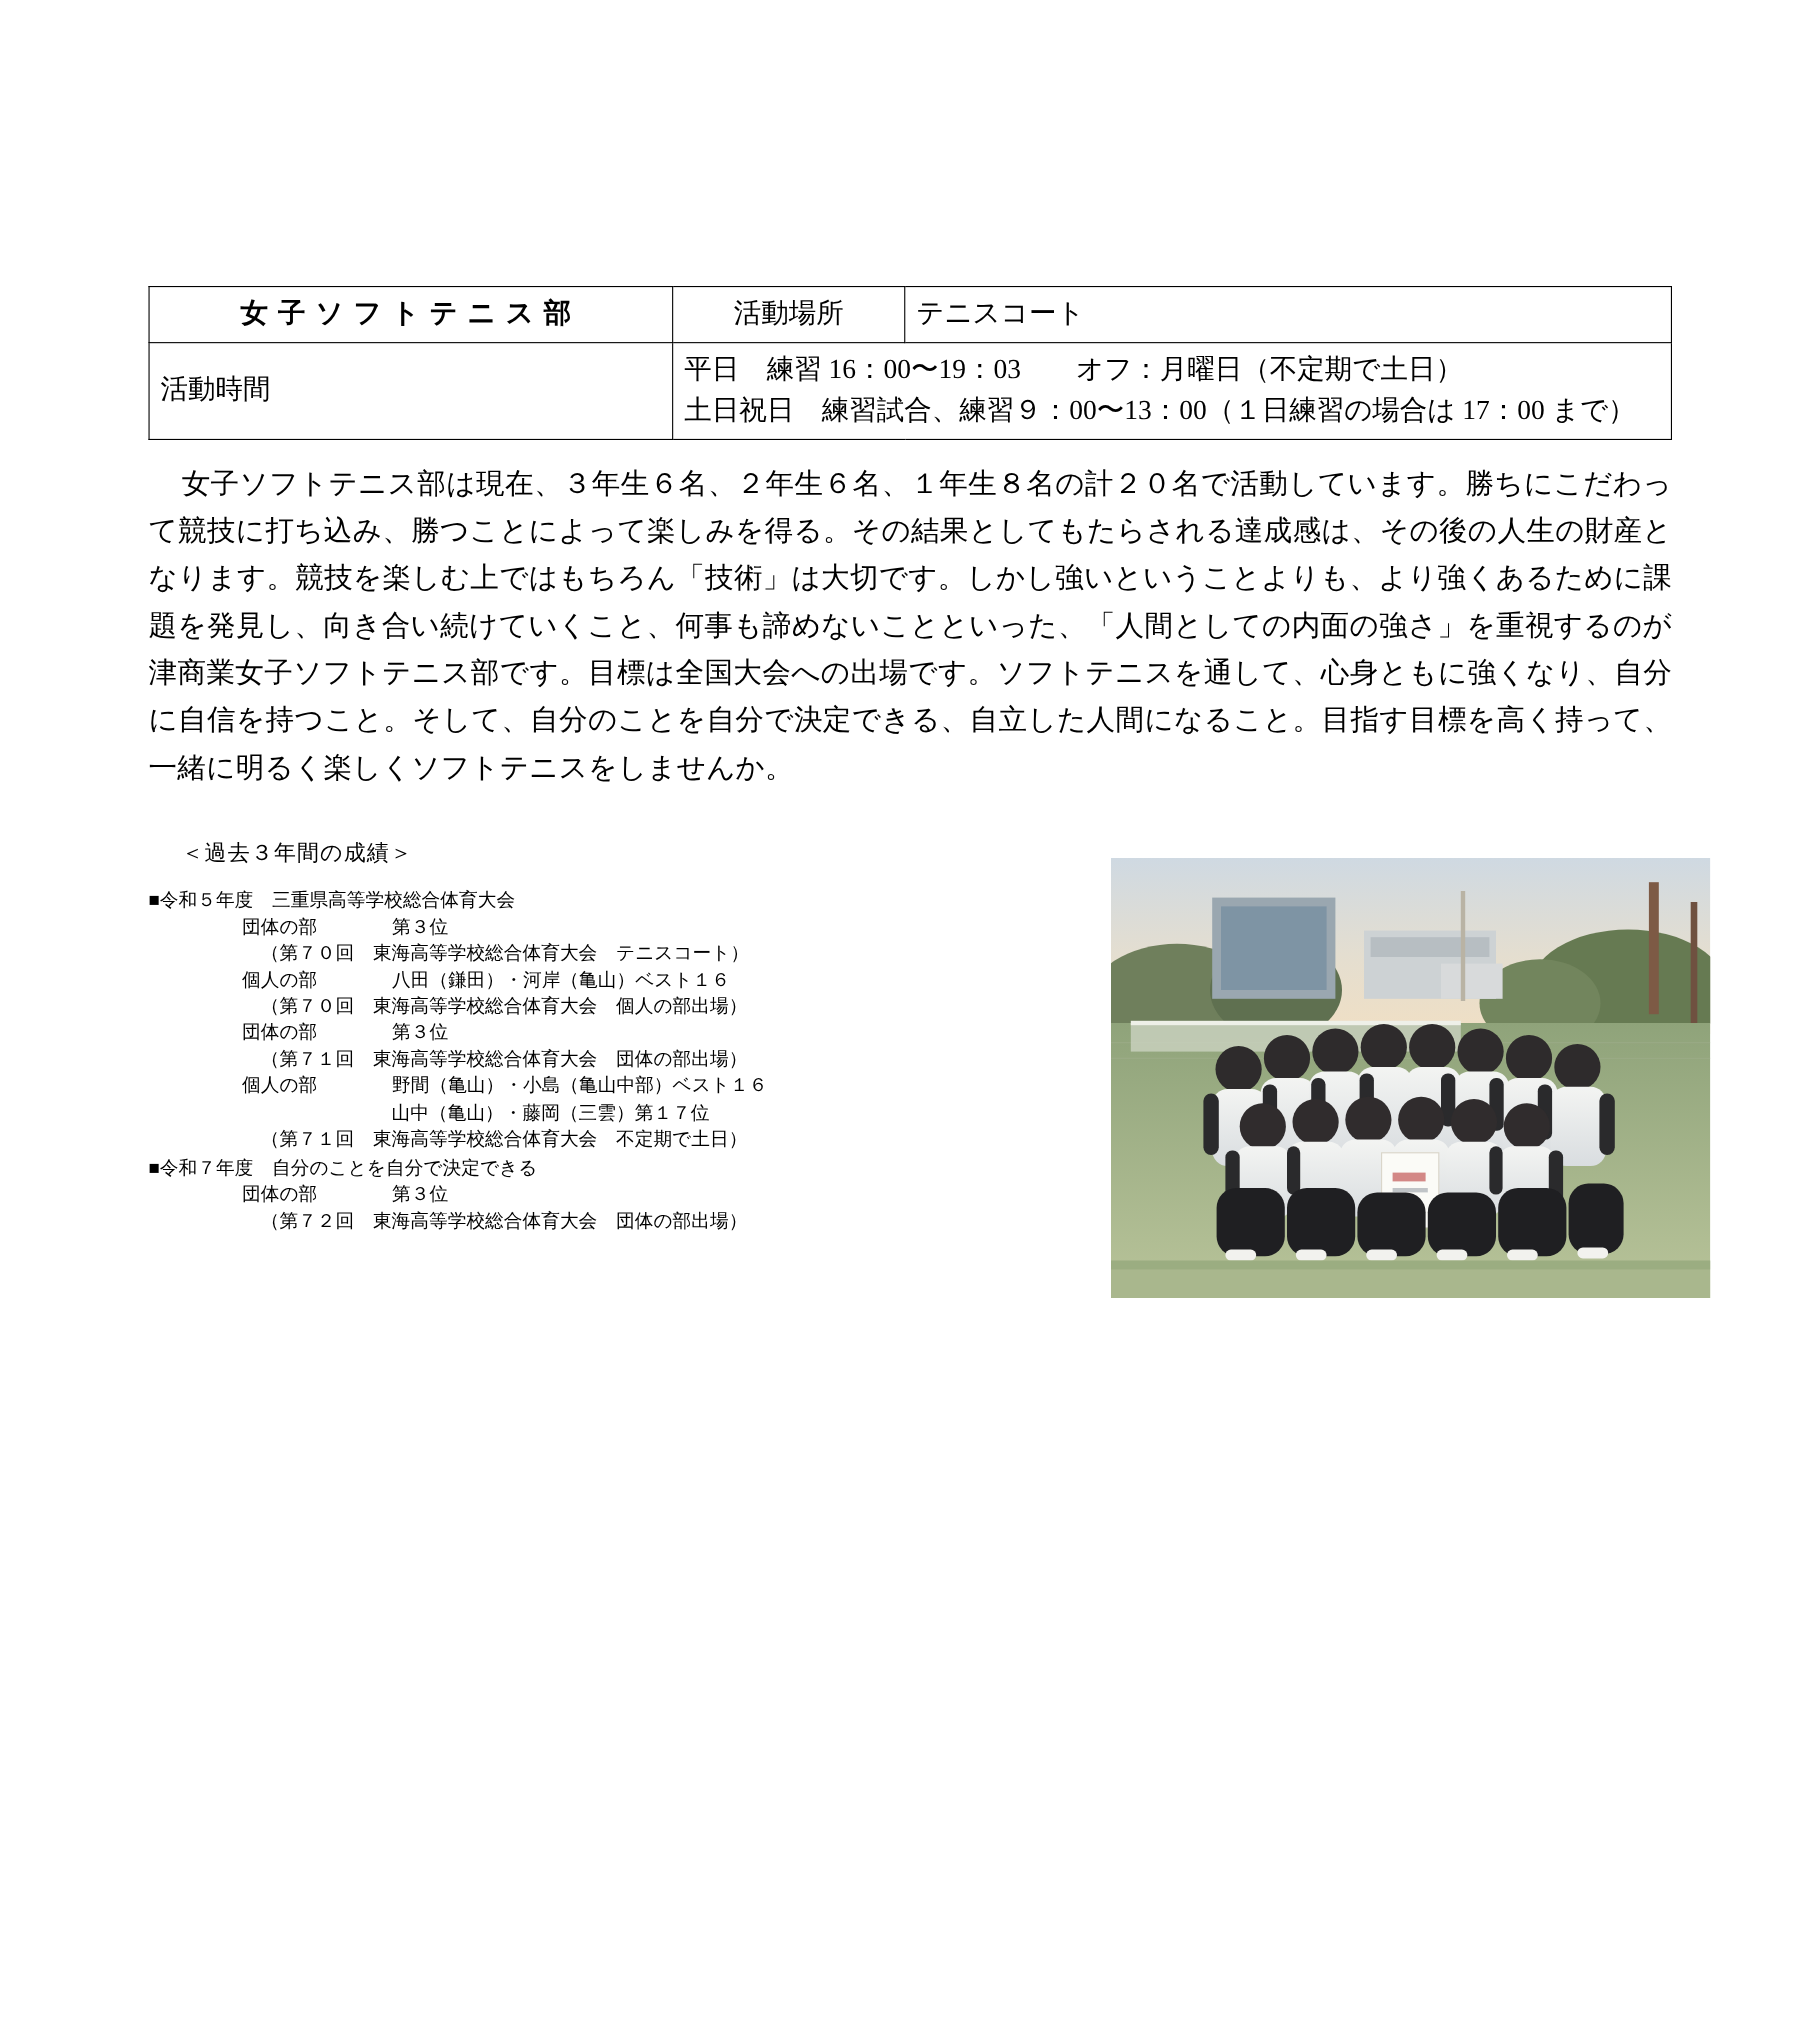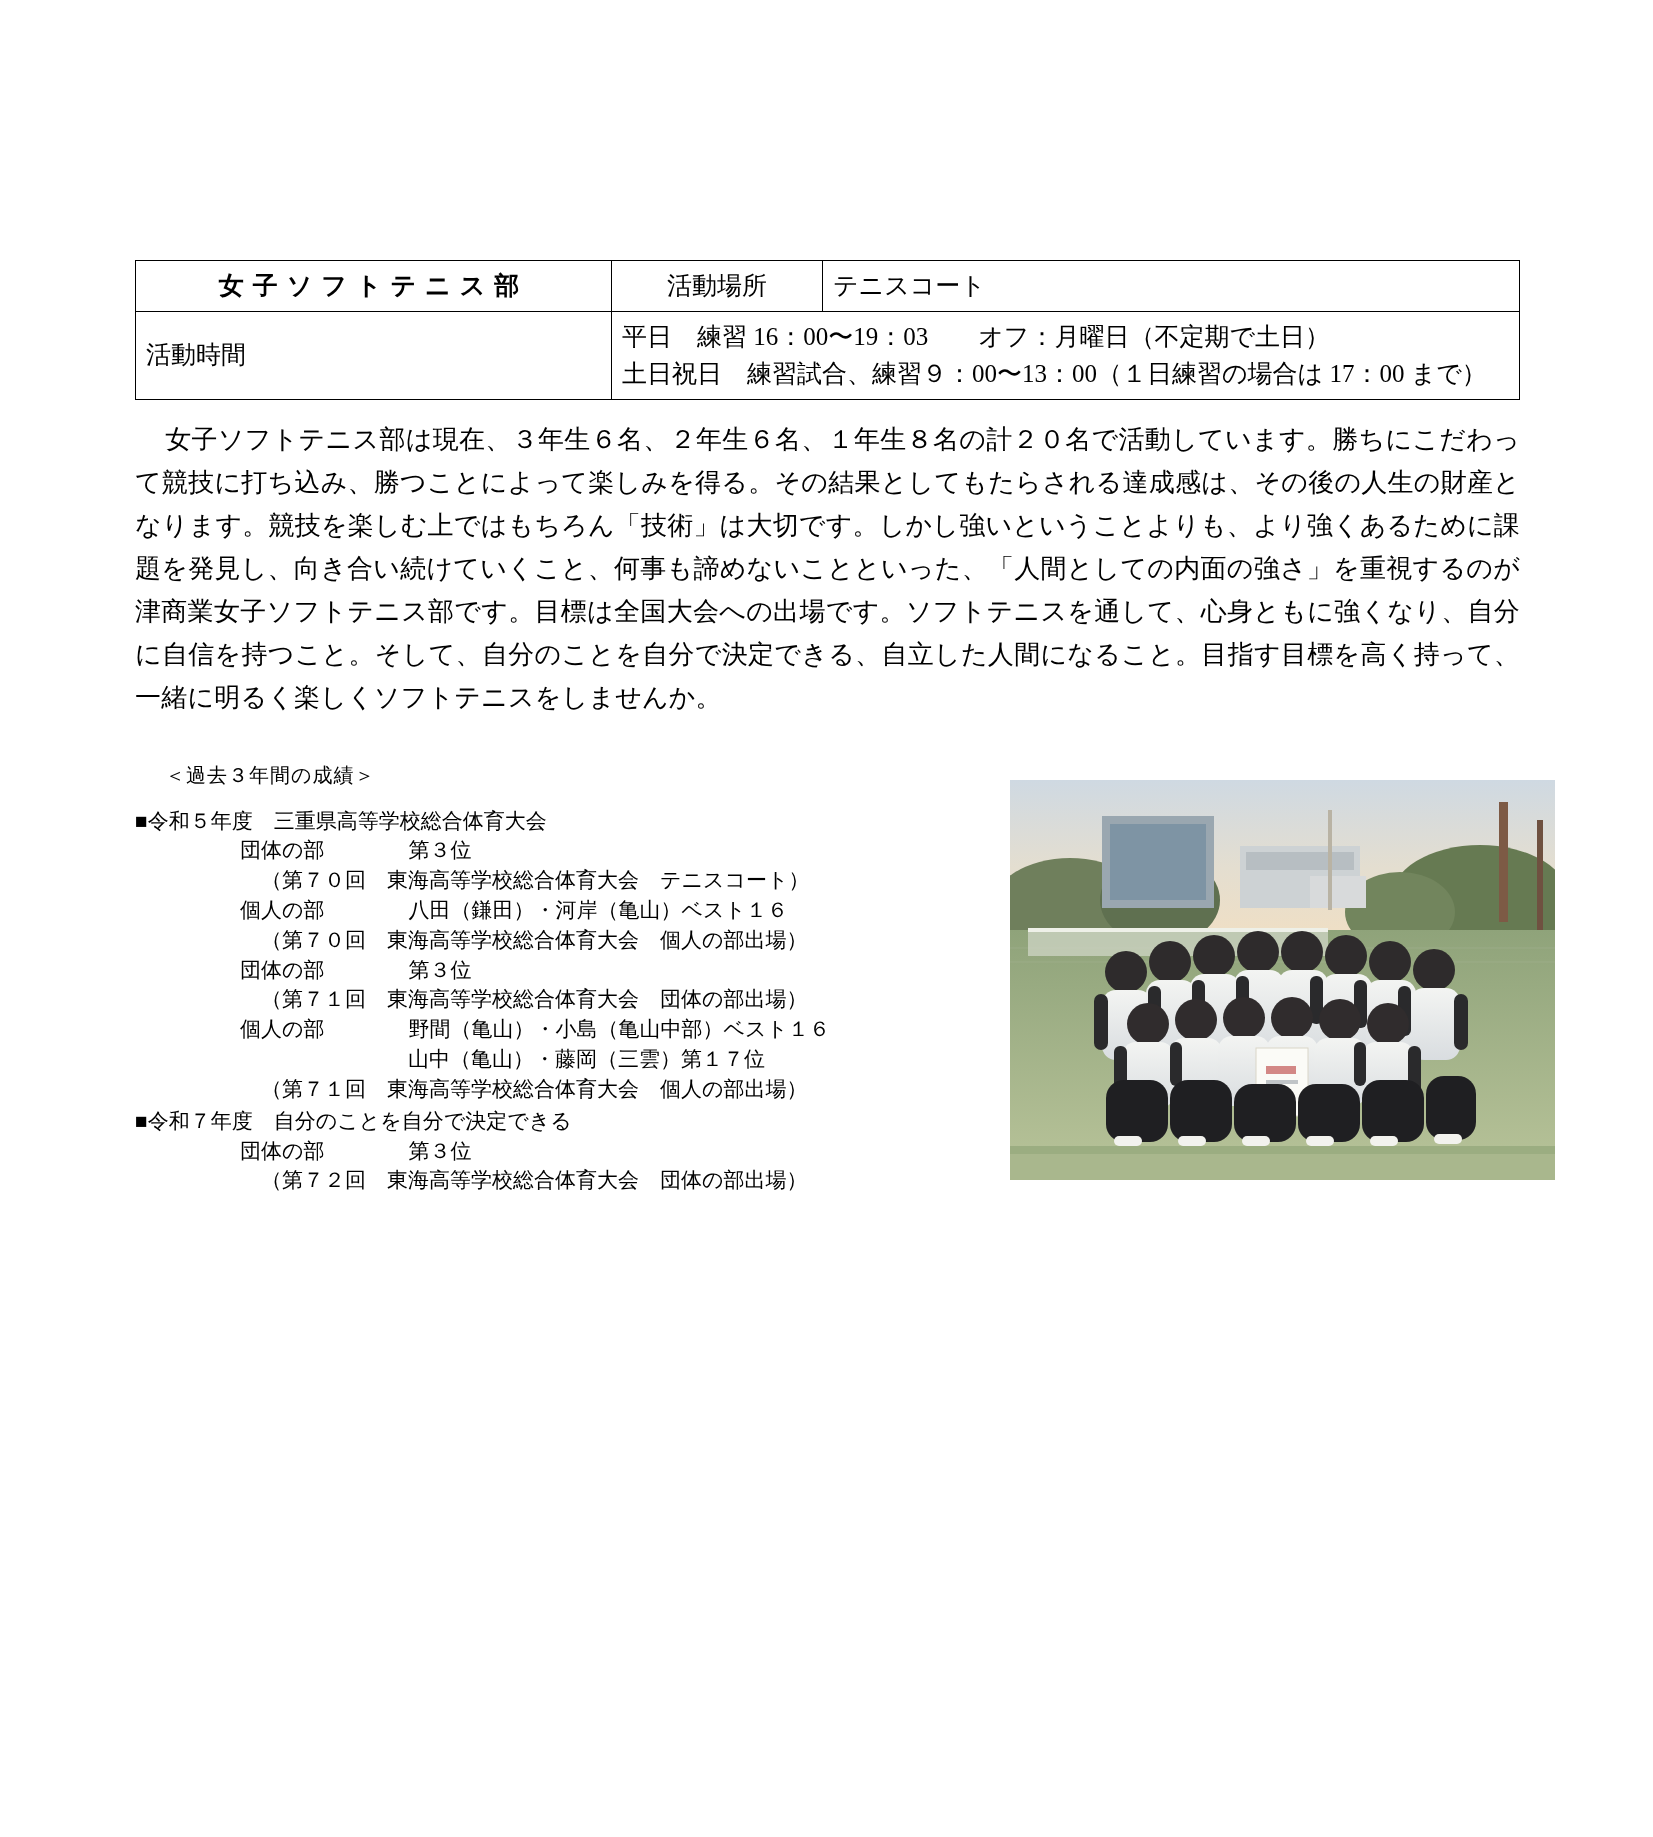--- a/index.html
+++ b/index.html
@@ -81,21 +81,21 @@
   .results-heading {
     margin-top: 42px;
     margin-left: 30px;
     font-size: 20px;
     font-weight: normal;
     letter-spacing: 1px;
   }
   .results-block {
     margin-top: 18px;
     width: 900px;
-    font-size: 21px;
+    font-size: 17px;
     line-height: 1.42;
   }
   .res-line {
     white-space: pre;
   }
   .res-line.year { margin-top: 2px; }
 
   
   .photo {
     position: absolute;
@@ -137,21 +137,21 @@
   <div class="results-block">
     <div class="res-line year">■令和５年度　三重県高等学校総合体育大会</div>
     <div class="res-line">　　　　　団体の部　　　　第３位</div>
     <div class="res-line">　　　　　　（第７０回　東海高等学校総合体育大会　テニスコート）</div>
     <div class="res-line">　　　　　個人の部　　　　八田（鎌田）・河岸（亀山）ベスト１６</div>
     <div class="res-line">　　　　　　（第７０回　東海高等学校総合体育大会　個人の部出場）</div>
     <div class="res-line">　　　　　団体の部　　　　第３位</div>
     <div class="res-line">　　　　　　（第７１回　東海高等学校総合体育大会　団体の部出場）</div>
     <div class="res-line">　　　　　個人の部　　　　野間（亀山）・小島（亀山中部）ベスト１６</div>
     <div class="res-line">　　　　　　　　　　　　　山中（亀山）・藤岡（三雲）第１７位</div>
-    <div class="res-line">　　　　　　（第７１回　東海高等学校総合体育大会　個人の部出場）</div>
+    <div class="res-line">　　　　　　（第７１回　東海高等学校総合体育大会　不定期で土日）</div>
     <div class="res-line year">■令和７年度　自分のことを自分で決定できる</div>
     <div class="res-line">　　　　　団体の部　　　　第３位</div>
     <div class="res-line">　　　　　　（第７２回　東海高等学校総合体育大会　団体の部出場）</div>
   </div>
 
   <div class="photo">
     <svg width="545" height="400" viewBox="0 0 545 400" xmlns="http://www.w3.org/2000/svg" role="img" aria-label="team photo">
       <defs>
         <linearGradient id="sky" x1="0" y1="0" x2="0" y2="1">
           <stop offset="0%" stop-color="#cfd9e2"></stop>

